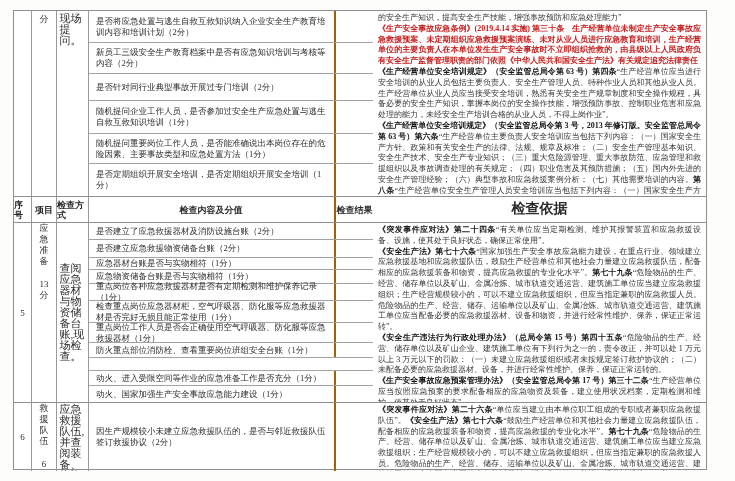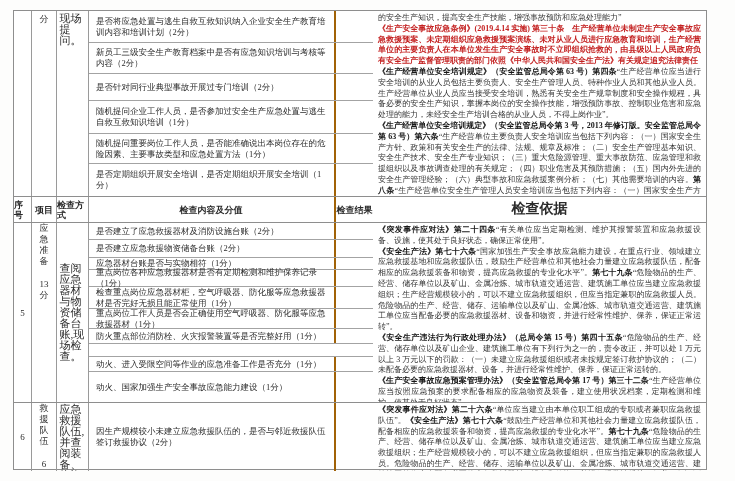--- a/index.html
+++ b/index.html
@@ -111,34 +111,38 @@
           <div class="cres"></div>
         </div>
         <div class="row" style="height:18px">
           <div class="ct">是否建立应急救援物资储备台账（2分）</div>
           <div class="cres"></div>
         </div>
         <div class="row" style="height:12px">
           <div class="ct">应急器材台账是否与实物相符（1分）</div>
           <div class="cres"></div>
         </div>
+        <div class="row" style="height:14px">
+          <div class="ct">应急物资储备台账是否与实物相符（1分）</div>
+          <div class="cres"></div>
+        </div>
         <div class="row" style="height:17px">
           <div class="ct">重点岗位各种应急救援器材是否有定期检测和维护保养记录（1分）</div>
           <div class="cres"></div>
         </div>
         <div class="row" style="height:22px">
           <div class="ct">检查重点岗位应急器材柜，空气呼吸器、防化服等应急救援器材是否完好无损且能正常使用（1分）</div>
           <div class="cres"></div>
         </div>
         <div class="row" style="height:20px">
           <div class="ct">重点岗位工作人员是否会正确使用空气呼吸器、防化服等应急救援器材（1分）</div>
           <div class="cres"></div>
         </div>
         <div class="row" style="height:15px">
-          <div class="ct">防火重点部位消防栓、火灾报警装置等是否完整好用（1分）</div>
+          <div class="ct">防火重点部位消防栓、查看重要岗位班组安全台账（1分）</div>
           <div class="cres"></div>
         </div>
         <div class="row" style="height:13px">
           <div class="cres"></div>
         </div>
         <div class="row" style="height:15px">
           <div class="ct">动火、进入受限空间等作业的应急准备工作是否充分（1分）</div>
           <div class="cres"></div>
         </div>
         <div class="row last">

